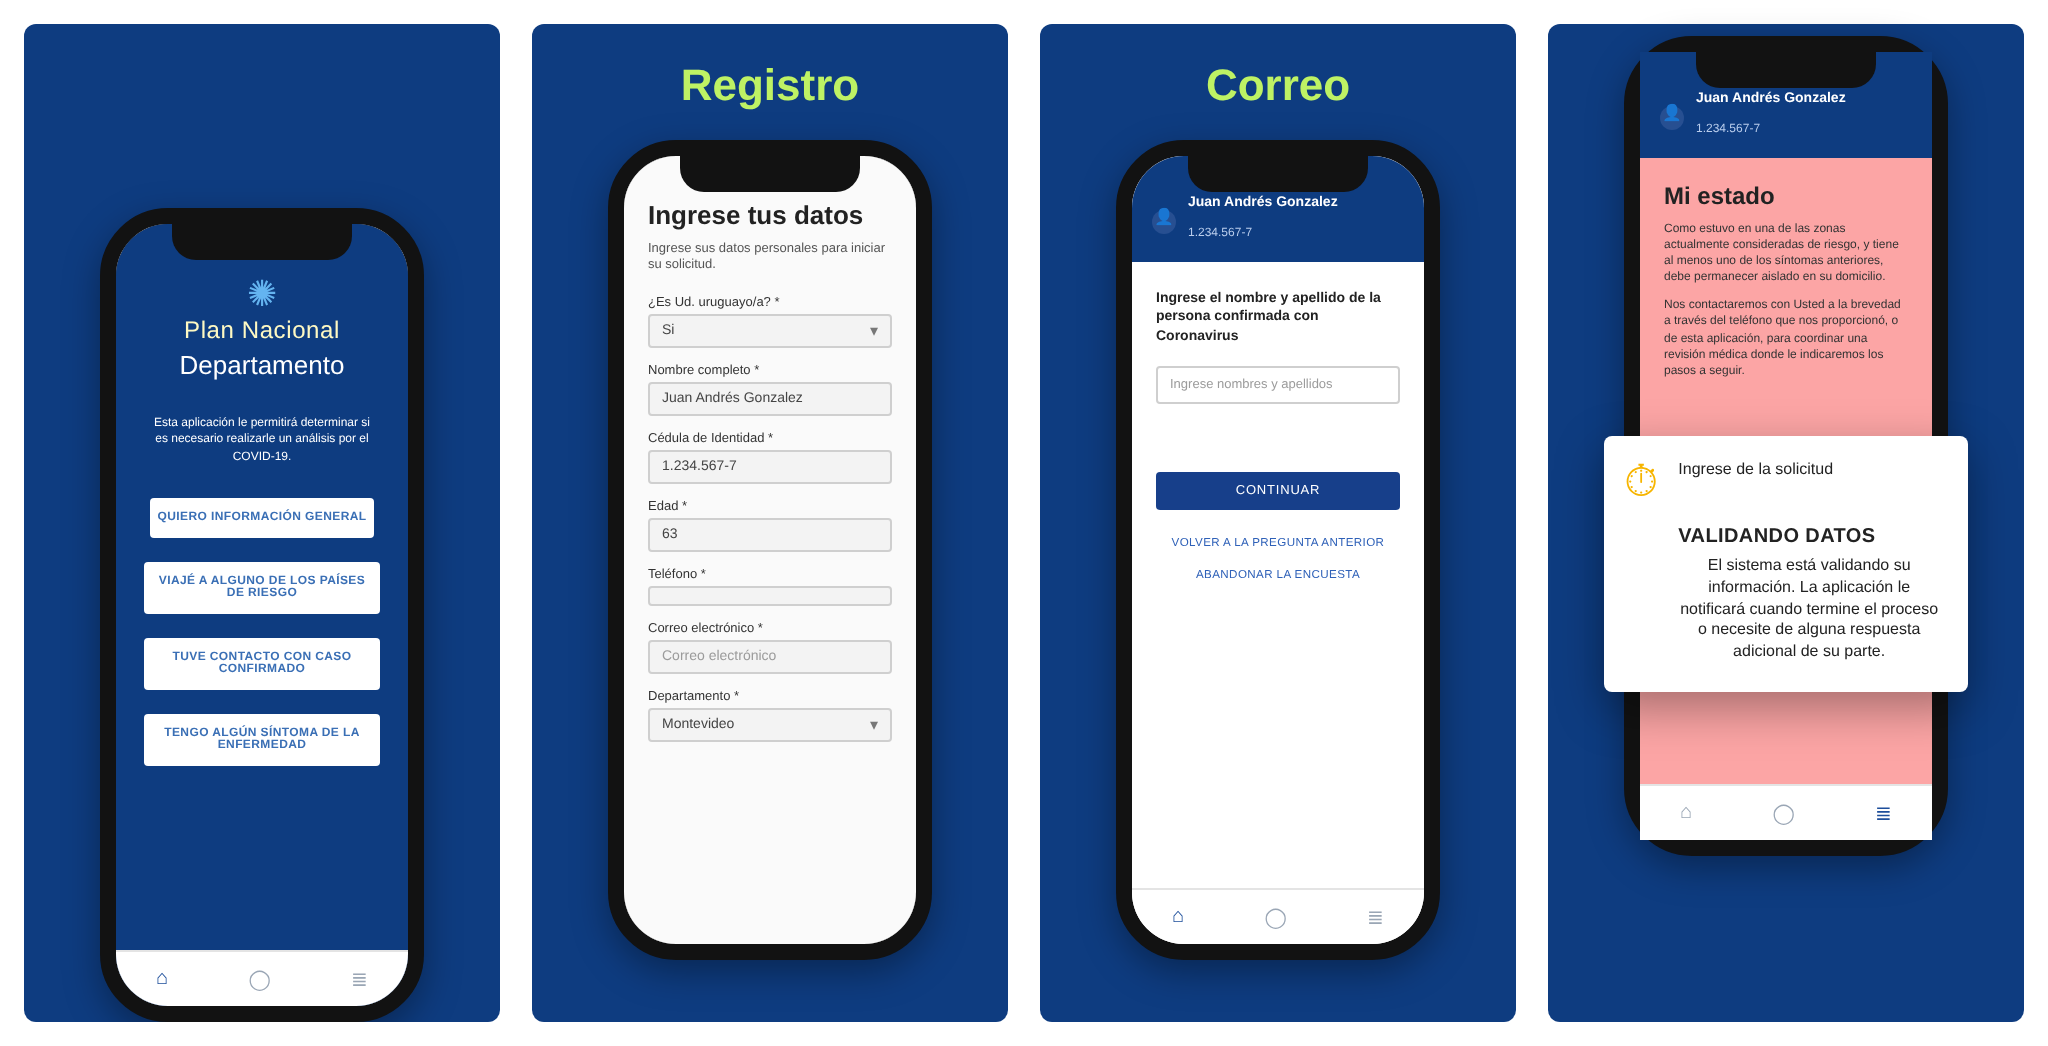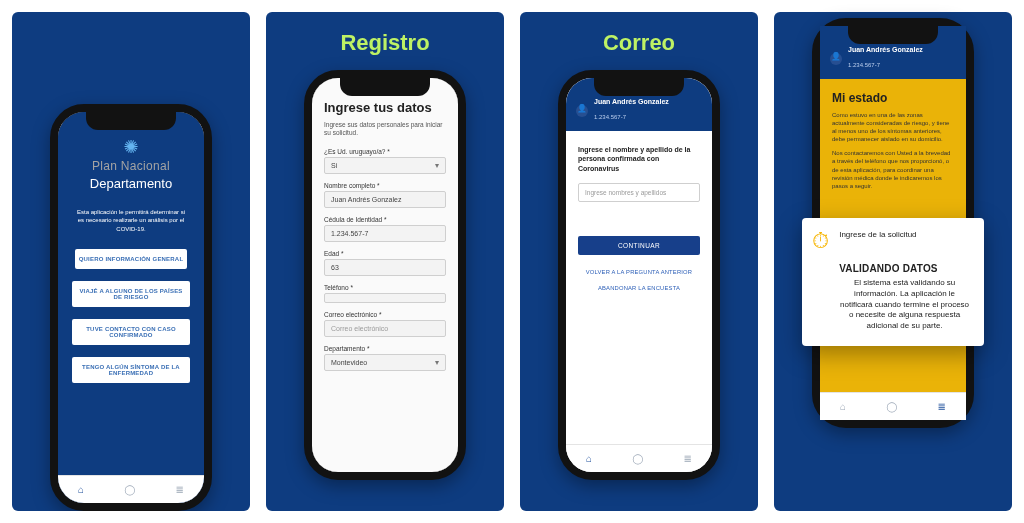--- a/index.html
+++ b/index.html
@@ -51,21 +51,21 @@
     overflow: hidden;
     display: flex;
     flex-direction: column;
     position: relative;
   }
 
   
   .s1 { background: #0e3c80; color: #fff; padding: 22px 10px 0; align-items: center; }
   .logo-wrap { text-align: center; margin-top: 4px; margin-bottom: 10px; }
   .logo-virus { font-size: 18px; color:#64b4f0; line-height:1; }
-  .logo-txt1 { color:#a3a3a3; font-size: 12px; letter-spacing:.3px; }
+  .logo-txt1 { color:#fef9c3; font-size: 12px; letter-spacing:.3px; }
   .logo-txt2 { color:#fff; font-size: 13px; font-weight:300; }
   .s1 .intro { font-size: 6px; text-align:center; margin: 6px 6px 10px; line-height:1.4; }
   .wbtn {
     background:#fff; color:#3a6fb5;
     font-size:6px; font-weight:700; letter-spacing:.2px;
     padding: 7px 4px;
     margin: 6px 4px;
     text-align:center;
     border-radius:2px;
   }
@@ -110,21 +110,21 @@
     border:1px solid #cfcfcf; border-radius:2px; padding:5px 6px;
     font-size:6.5px; color:#9b9b9b; margin-bottom: 34px;
   }
   .s3 .primary {
     background:#173f8a; color:#fff; text-align:center; font-size:6.5px;
     letter-spacing:.4px; padding:6px 0; border-radius:2px; margin-bottom:14px;
   }
   .s3 .tl { text-align:center; font-size:5.8px; color:#2f61b8; letter-spacing:.2px; margin-bottom:10px; }
 
   
-  .s4 { background:#eab308; color:#222; display:flex; }
+  .s4 { background:#fca5a5; color:#222; display:flex; }
   .s4 .body { padding: 12px 12px 0; }
   .s4 h2 { font-size:12px; font-weight:700; margin-bottom:6px; }
   .s4 p { font-size:6px; color:#333; line-height:1.35; margin-bottom:6px; }
   .card-overlay {
     position:absolute;
     left:-18px; right:-18px;
     bottom: 74px;
     background:#fff;
     border-radius:4px;
     box-shadow: 0 8px 24px rgba(0,0,0,.35);

